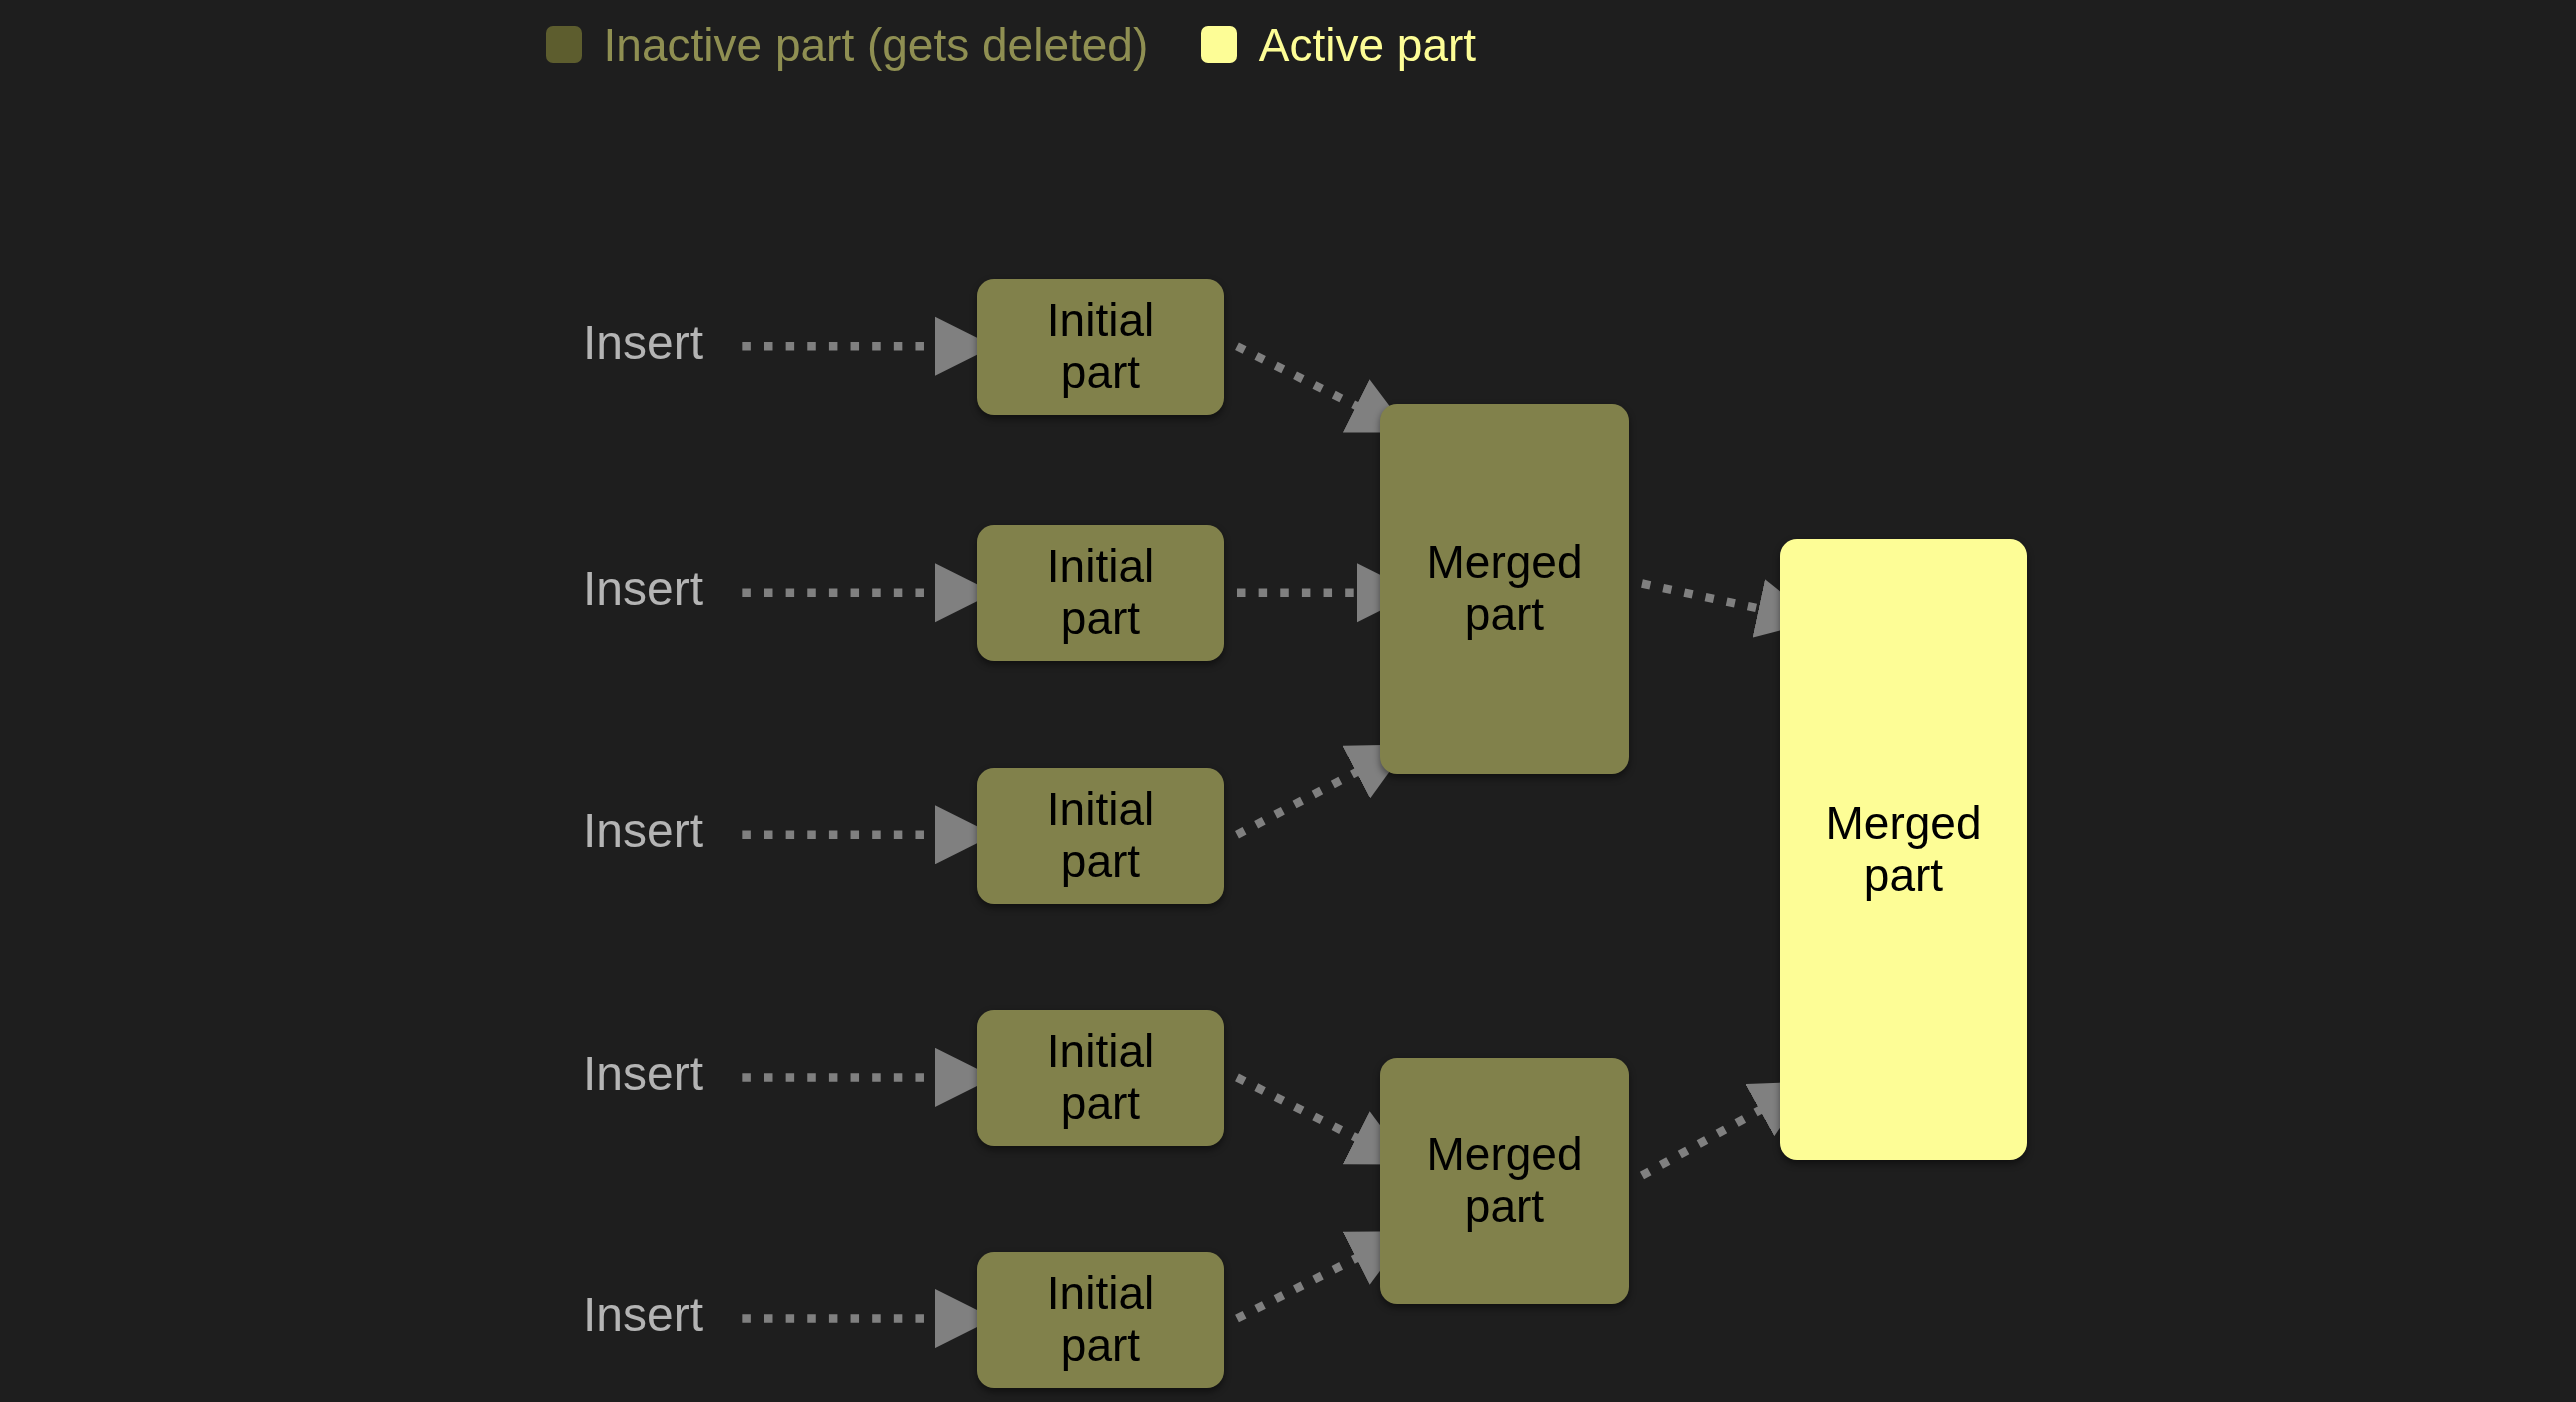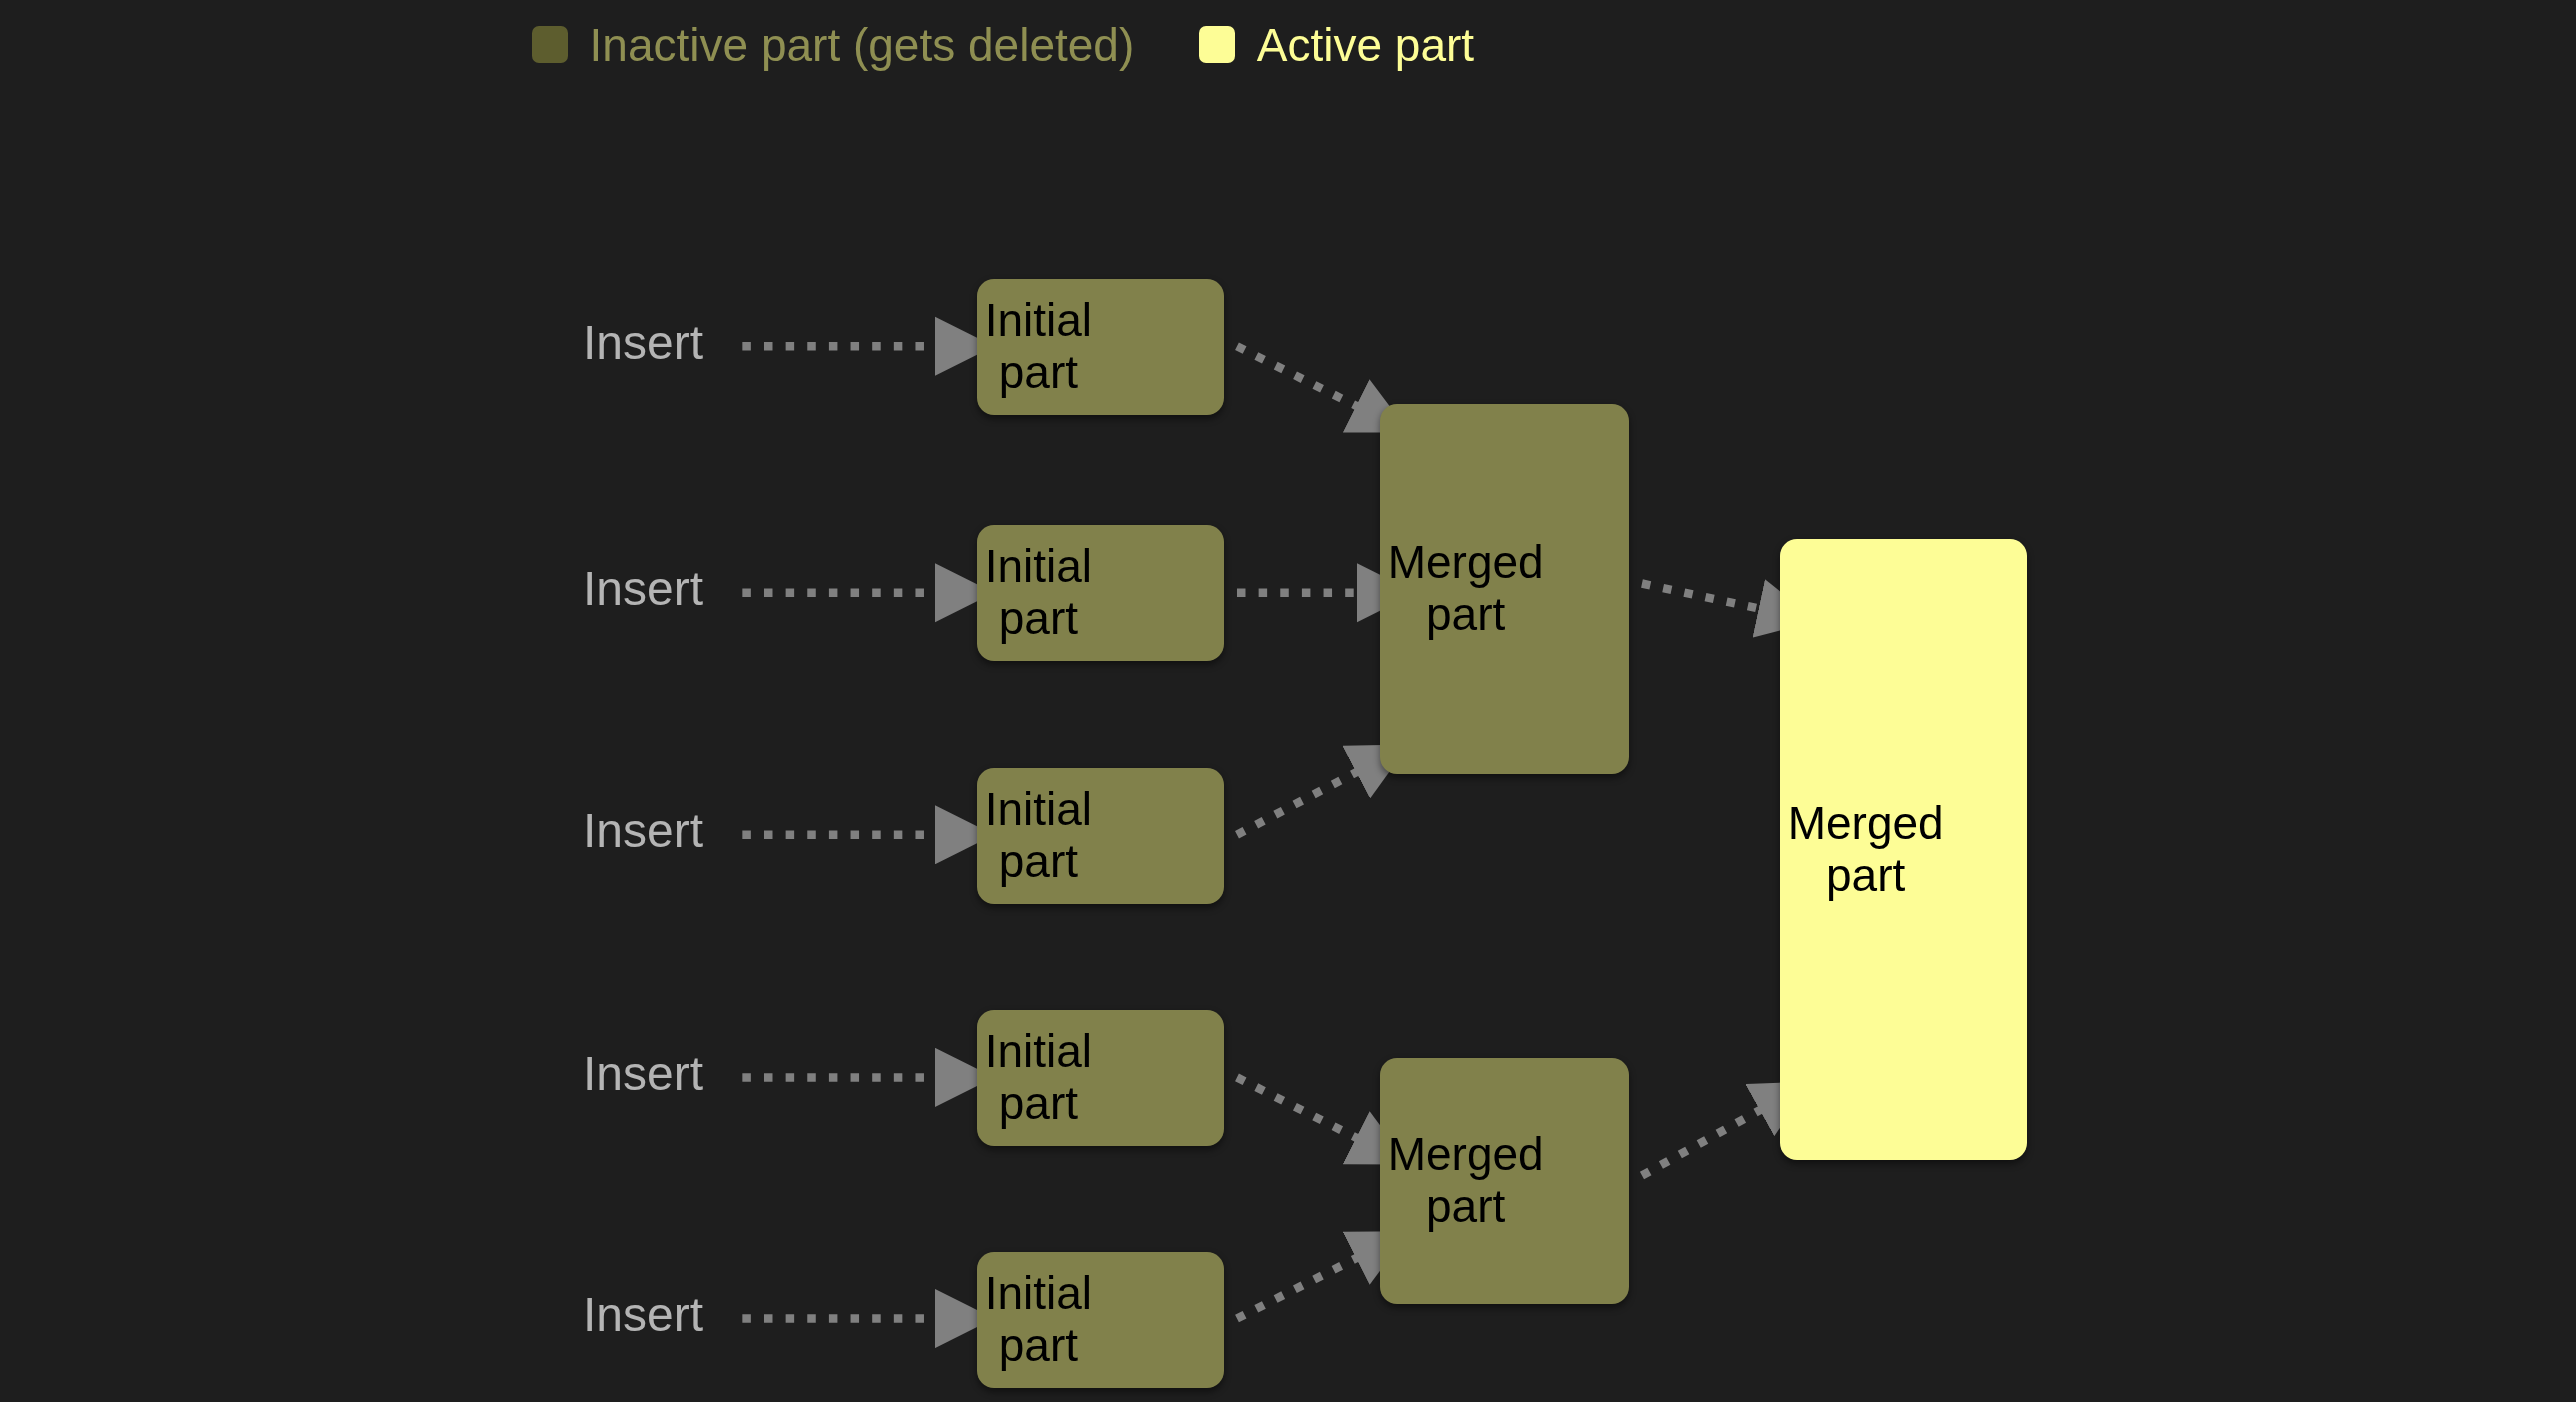--- a/index.html
+++ b/index.html
@@ -13,24 +13,24 @@
     height: 1402px;
     background: #1e1e1e;
     overflow: hidden;
     font-family: "Liberation Sans", sans-serif;
   }
 
   
   .legend {
     position: absolute;
     top: 21.6px;
-    left: 532px;
+    left: 546px;
     display: flex;
     align-items: flex-start;
-    gap: 16px;
+    gap: 4px;
   }
   .legend-entry {
     display: flex;
     align-items: center;
   }
   .legend-entry + .legend-entry { margin-left: 49px; }
   .swatch {
     width: 36px;
     height: 37px;
     border-radius: 7px;
@@ -45,21 +45,21 @@
     white-space: nowrap;
   }
   .legend-label-inactive { color: #8f8f52; }
   .legend-label-active   { color: #fdfd96; }
 
   
   .node {
     position: absolute;
     display: flex;
     align-items: center;
-    justify-content: flex-start;
+    justify-content: center;
     text-align: center;
     color: #000000;
     font-size: 46px;
     line-height: 1.12;
     border-radius: 17px;
     box-sizing: border-box;
     padding: 3.1px 7.7px;
     box-shadow: 0 3.1px 7.7px rgba(0,0,0,0.45);
   }
   .node-inactive { background: #81814b; }

